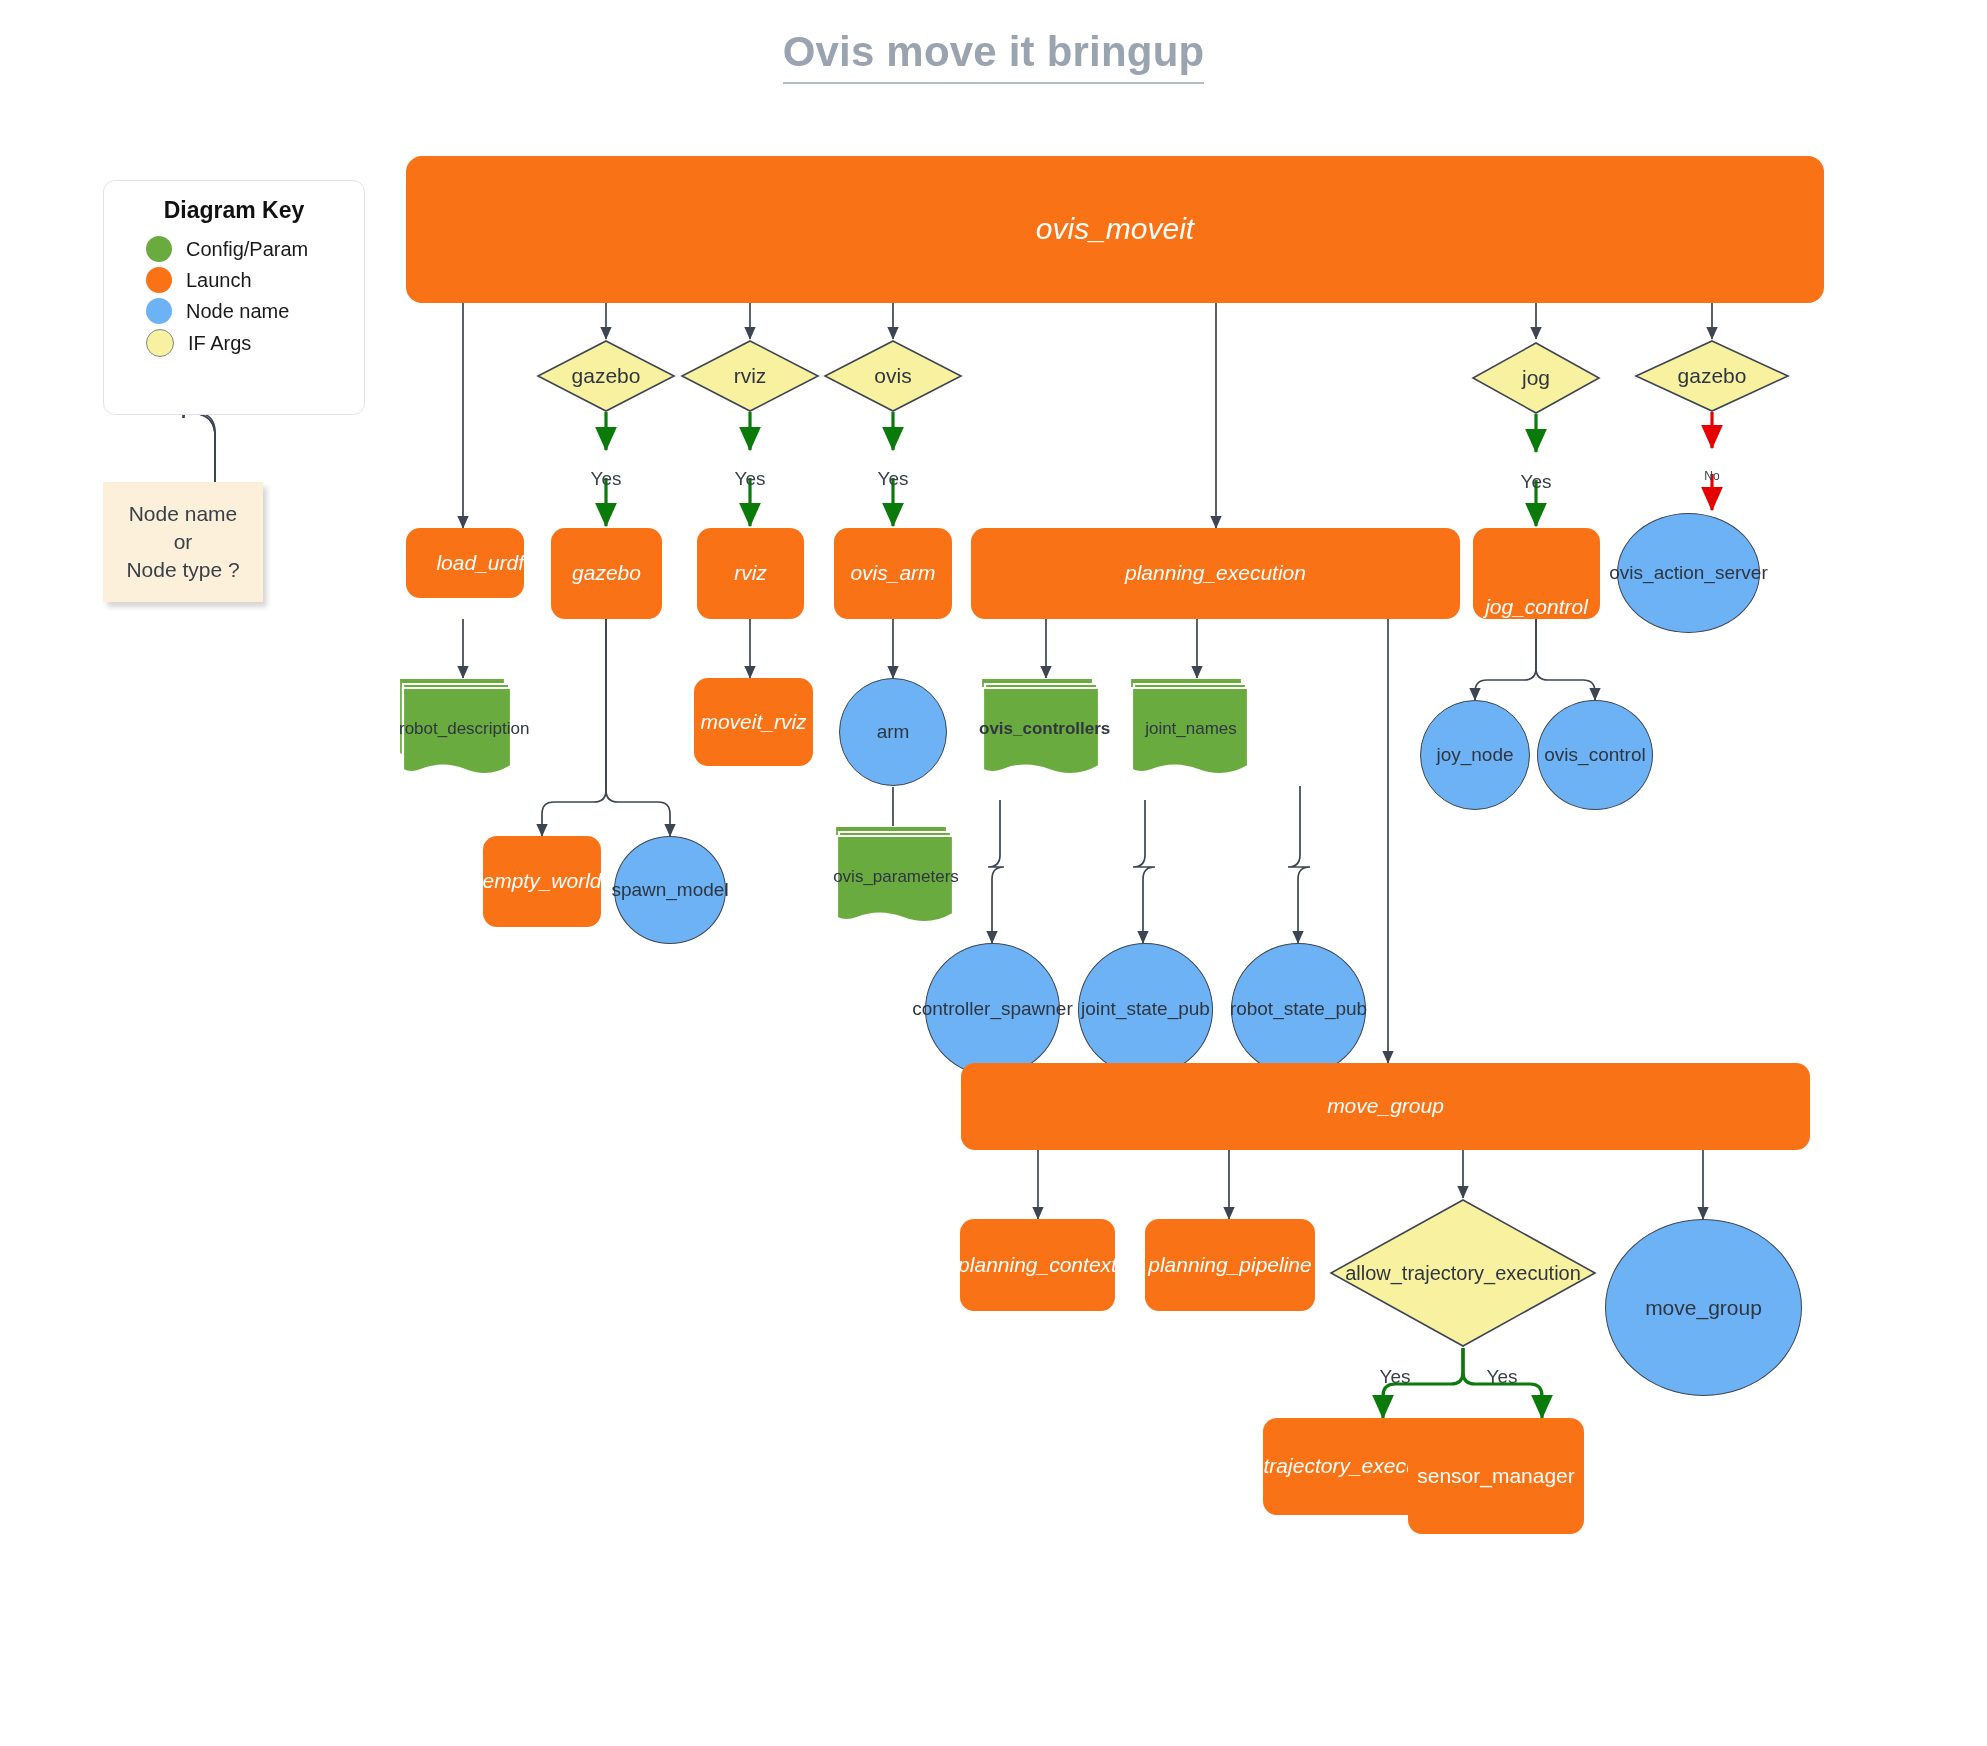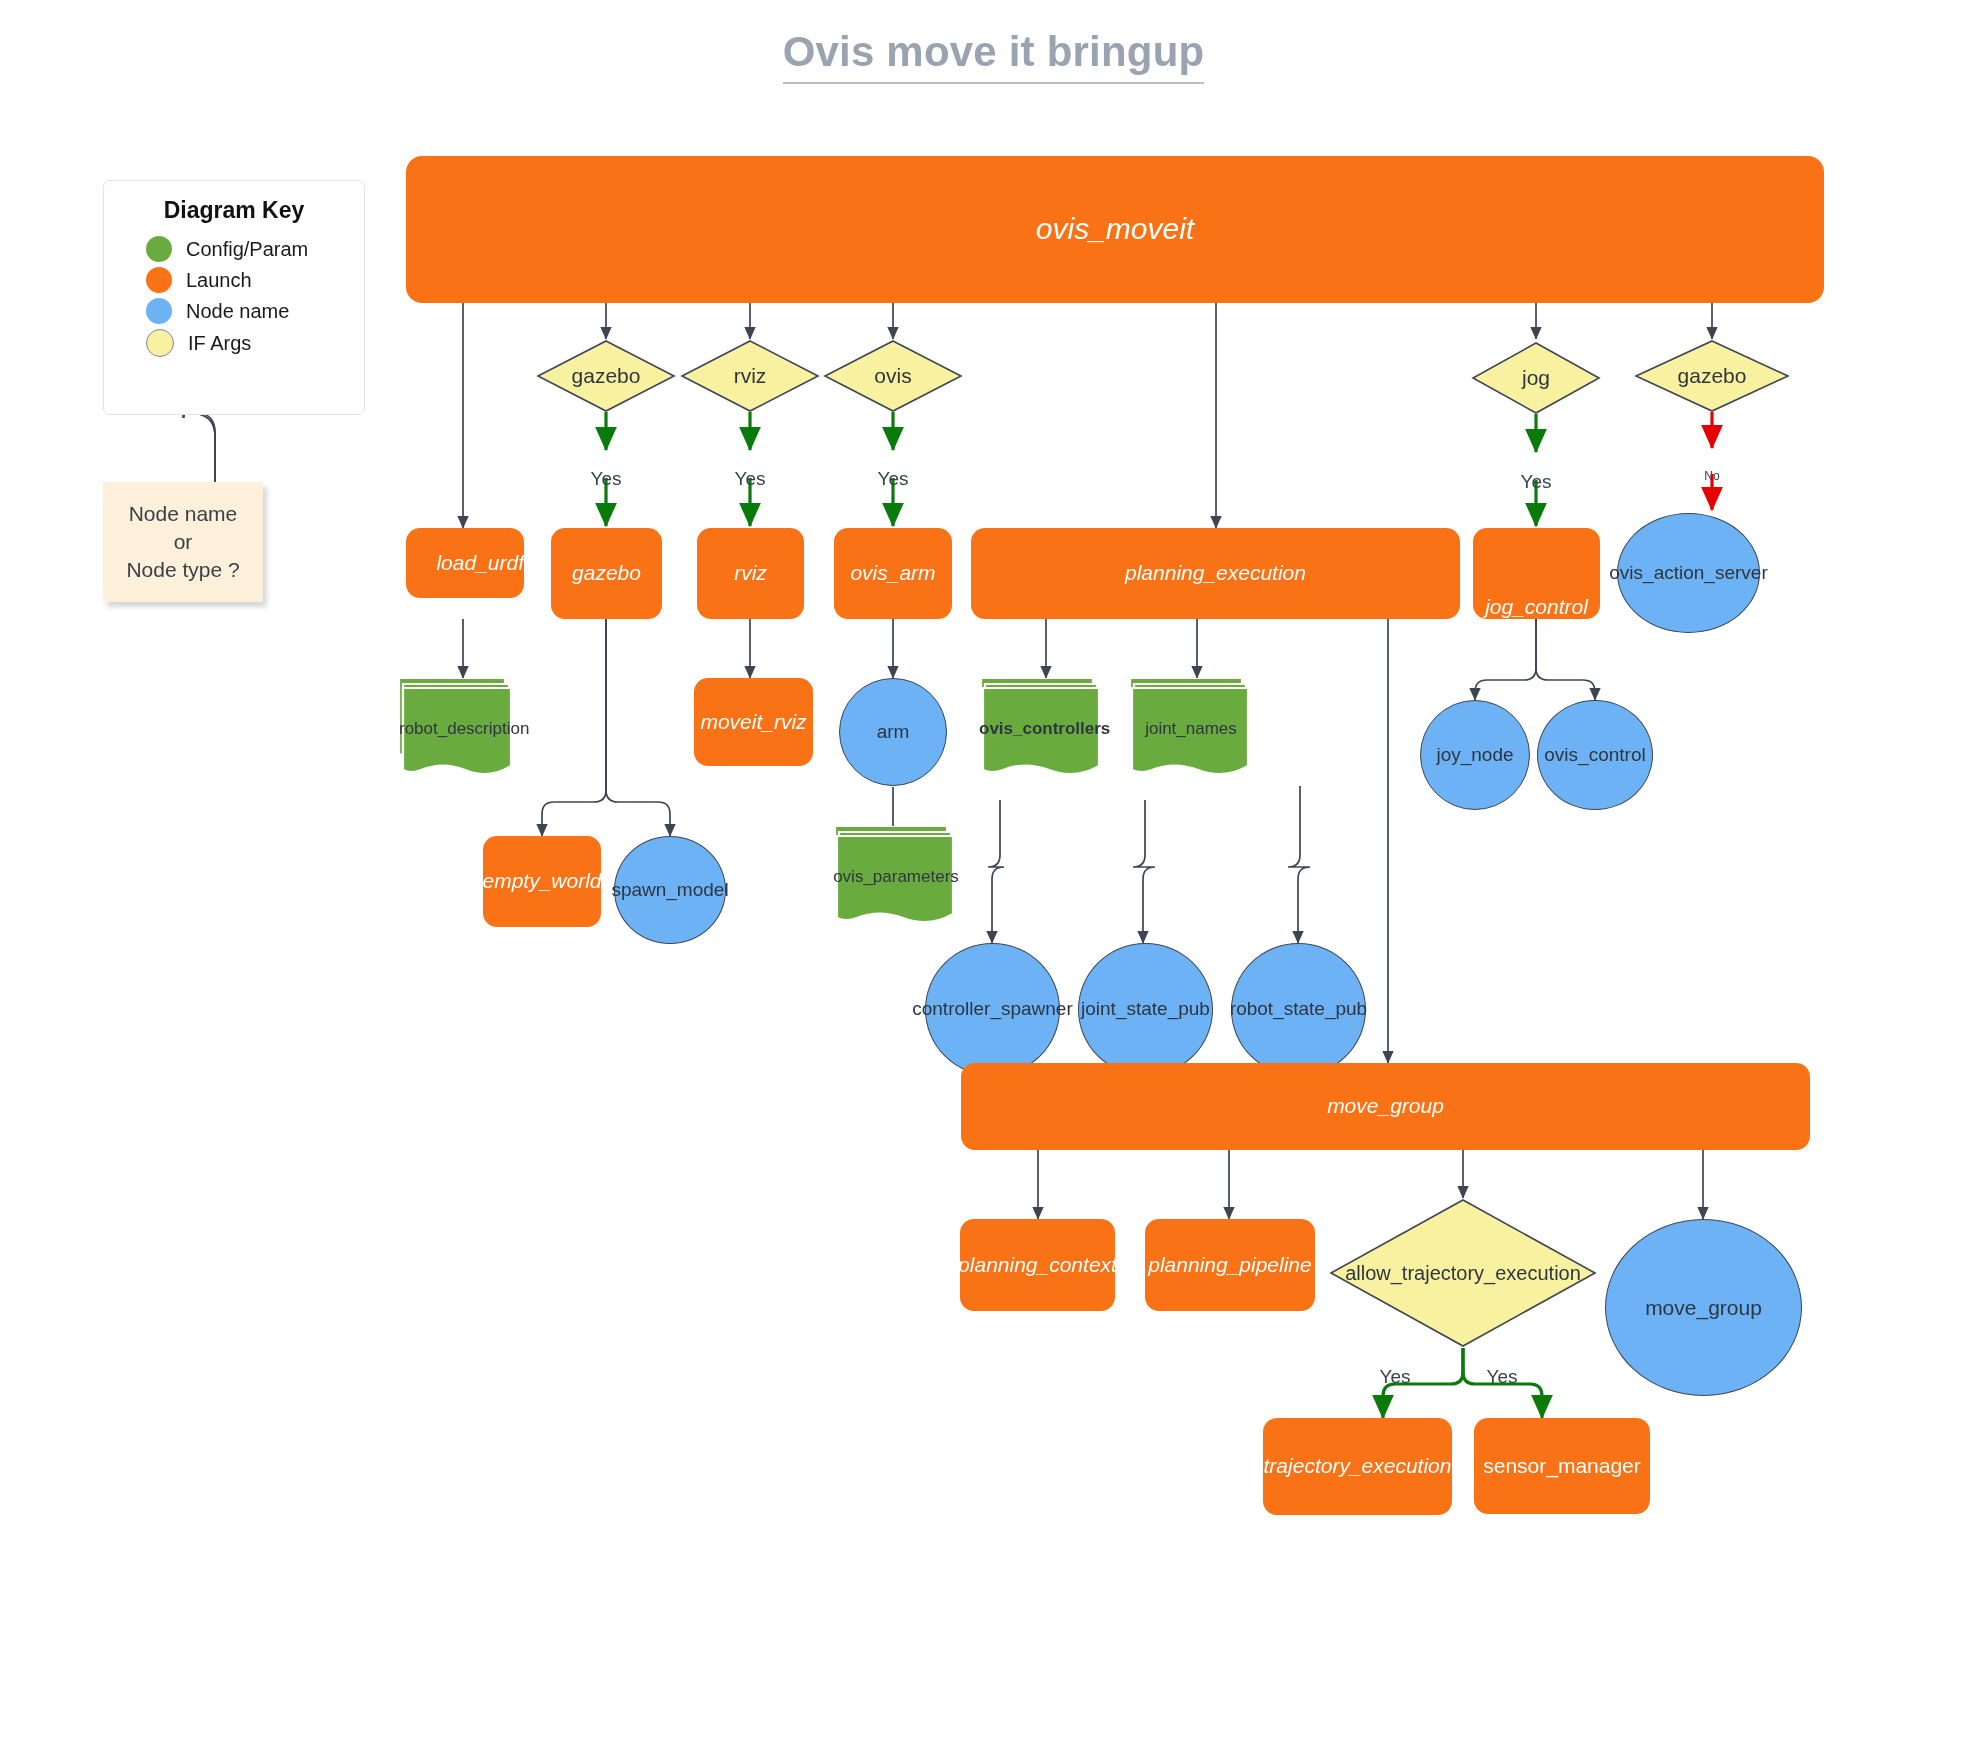--- a/index.html
+++ b/index.html
@@ -46,21 +46,21 @@
   .diamond .dlabel{position:relative;z-index:2;width:130%;}
 
   
   .cfg{color:#2f3640;font-size:17px;}
   .cfg .doc{position:absolute;left:0;top:0;width:100%;height:100%;}
   .cfg .clabel{position:relative;z-index:3;width:100%;transform:translateY(-14%);}
 
   
   #legend{
     position:absolute;left:103px;top:180px;width:262px;height:235px;
-    background:#ffffff;border:1.6px solid #dfe3e8;border-radius:7px;
+    background:#ffffff;border:1.6px solid #dfe3e8;border-radius:12px;
     box-sizing:border-box;padding:16px 0 16px 0;
   }
   #legend .lg-title{font-size:23px;font-weight:bold;color:#111;text-align:center;margin-bottom:12px;}
   #legend .lg-row{display:flex;align-items:center;margin:0 0 5px 42px;}
   #legend .lg-dot{width:26px;height:26px;border-radius:50%;margin-right:14px;flex:0 0 auto;}
   #legend .lg-dot.b{border:1.4px solid #7e8694;}
   #legend .lg-lab{font-size:20px;color:#1a1a1a;}
 
   
   #note{
@@ -365,17 +365,17 @@
       <span>Yes</span>
     </div>
   <div class="node" style="left:1472px;top:1364px;width:60px;height:26px;font-size:19px;color:#3a4049;">
       <span>Yes</span>
     </div>
 
   <div class="node launch" style="left:1263px;top:1418px;width:189px;height:97px;">
     <span>trajectory_execution</span>
   </div>
 
-  <div class="node launch plain" style="left:1474px;top:1418px;width:176px;height:96px;">
+  <div class="node launch plain" style="left:1408px;top:1418px;width:176px;height:116px;">
     <span>sensor_manager</span>
   </div>
 
 </div>
 
 </body></html>

